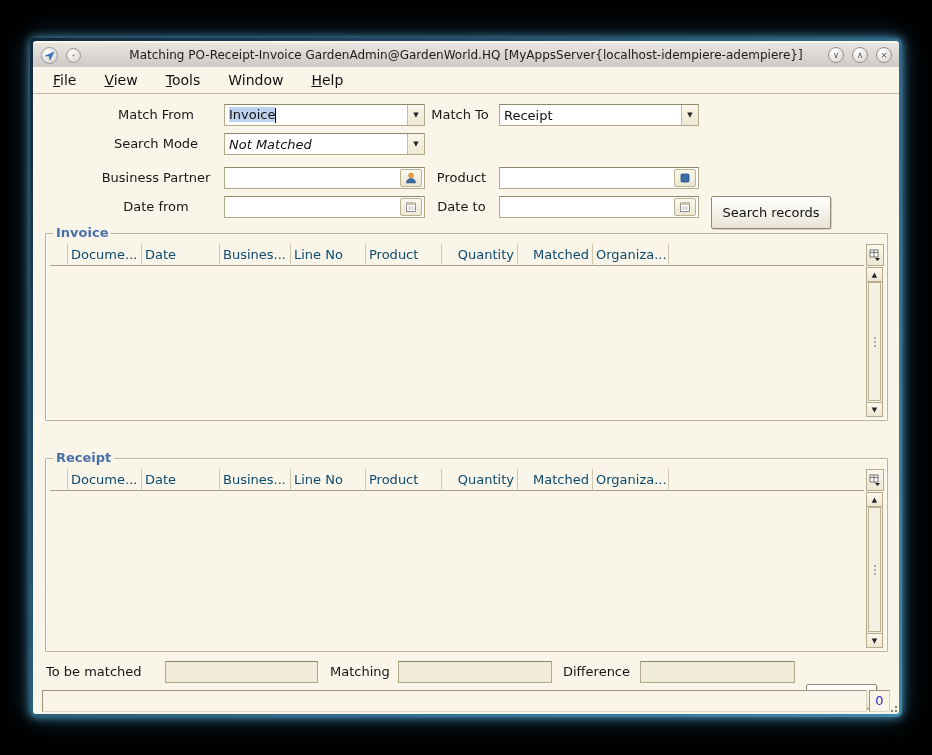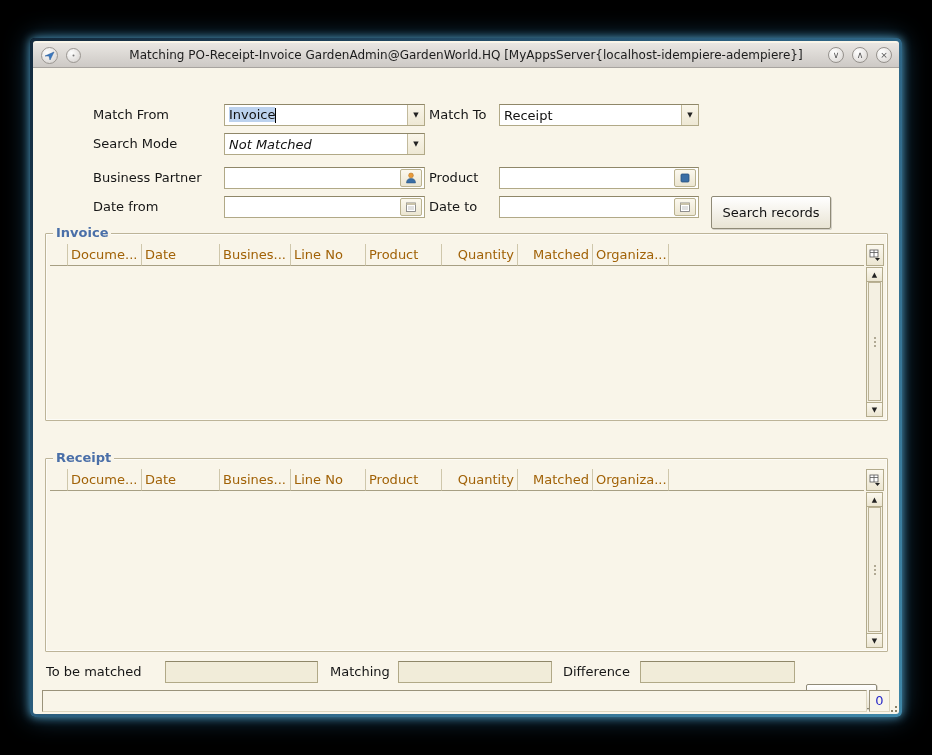--- a/index.html
+++ b/index.html
@@ -47,21 +47,21 @@
     position:absolute; left:0; top:26px; width:100%; height:27px;
     background:#f9f5e9; border-bottom:1px solid #c6bc9b;
     display:flex; align-items:center; padding-left:20px; gap:28px;
     font-size:14px; color:#111;
   }
   .menu-item { display:inline-block; cursor:default; }
   .menu-item.accel::first-letter { text-decoration:underline; }
 
   
   .lbl { position:absolute; height:22px; line-height:22px; font-size:13px; color:#161616; }
-  .r { text-align:left; }
+  .r { text-align:center; }
 
   .combo, .field {
     position:absolute; height:22px; background:#fff;
     border:1px solid #b1a987; border-top-color:#8f8769;
     display:flex; align-items:center; font-size:13px; color:#111;
   }
   .combo .val, .field .val { padding-left:4px; white-space:nowrap; overflow:hidden; }
   .combo .arrow-btn {
     margin-left:auto; width:17px; height:20px;
     background:linear-gradient(#faf6ea,#eee8d4);
@@ -90,21 +90,21 @@
     position:absolute; left:12px; width:843px;
     border:1px solid #bdb498; border-radius:1px;
     box-shadow:inset 0 0 0 1px rgba(255,255,255,.65);
   }
   .panel-title {
     position:absolute; top:-9px; left:7px; padding:0 3px;
     background:#f9f5e9; color:#4a6fa8; font-weight:bold; font-size:13px;
   }
   .thead { position:absolute; left:4px; top:10px; height:22px; display:flex; }
   .th {
-    height:22px; line-height:21px; font-size:13px; color:#a16207;
+    height:22px; line-height:21px; font-size:13px; color:#0c4a6e;
     background:#f9f5e9; border-right:1px solid #cfc7ab; border-bottom:1px solid #a79f83;
     padding:0 3px; overflow:hidden; white-space:nowrap;
   }
   .th.num { text-align:right; }
   .th.filler { border-right:none; }
   .tbody-empty { position:absolute; left:4px; background:#f9f5e9; }
 
   .corner-btn {
     position:absolute; width:18px; height:22px;
     background:linear-gradient(#fbf8ee,#ece6d2); border:1px solid #b3ab8c;
@@ -178,20 +178,27 @@
         </div>
       </div>
       <div class="title-text">Matching PO-Receipt-Invoice  GardenAdmin@GardenWorld.HQ [MyAppsServer{localhost-idempiere-adempiere}]</div>
       <div class="titlebar-right">
         <div class="win-btn">∨</div>
         <div class="win-btn">∧</div>
         <div class="win-btn">×</div>
       </div>
     </div>
 
+    <div class="menubar">
+      <span class="menu-item accel">File</span>
+      <span class="menu-item accel">View</span>
+      <span class="menu-item accel">Tools</span>
+      <span class="menu-item">Window</span>
+      <span class="menu-item accel">Help</span>
+    </div>
 
     <div class="lbl r" style="left:60px; top:63px; width:126px;">Match From</div>
     <div class="combo" style="left:191px; top:63px; width:201px;">
       <span class="val"><span class="sel">Invoice</span><span class="caret"></span></span>
       <span class="arrow-btn">▼</span>
     </div>
     <div class="lbl r" style="left:396px; top:63px; width:62px;">Match To</div>
     <div class="combo" style="left:466px; top:63px; width:200px;">
       <span class="val">Receipt</span>
       <span class="arrow-btn">▼</span>

